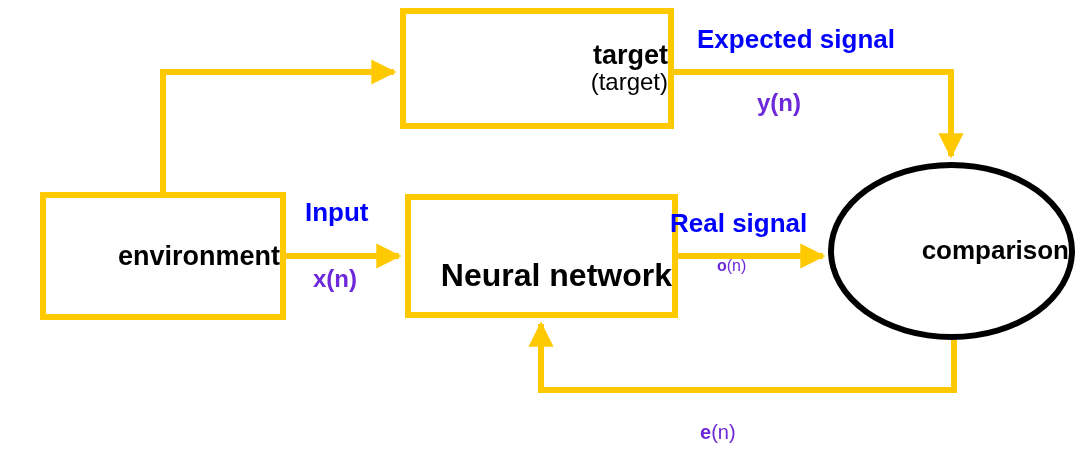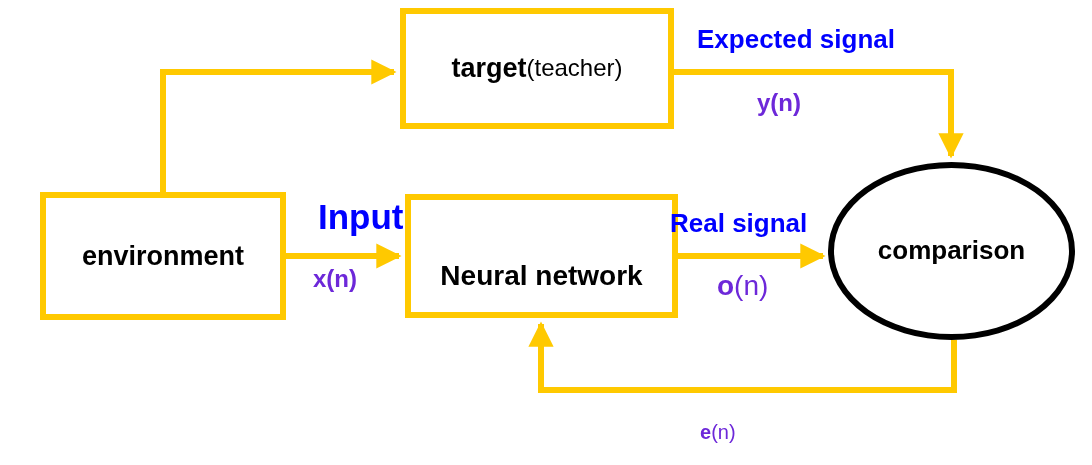--- a/index.html
+++ b/index.html
@@ -1,43 +1,43 @@
 <!DOCTYPE html>
 <html><head>
 <meta charset="utf-8">
 <style>
   html,body{margin:0;padding:0;background:#ffffff;}
   body{font-family:"Liberation Sans",sans-serif;}
   #stage{position:relative;width:1092px;height:465px;background:#ffffff;overflow:hidden;}
   #wires{position:absolute;left:0;top:0;width:1092px;height:465px;}
-  .node{position:absolute;box-sizing:border-box;display:flex;flex-direction:row;
-        align-items:center;justify-content:center;background:#ffffff;}
+  .node{position:absolute;box-sizing:border-box;display:flex;flex-direction:column;
+        align-items:flex-end;justify-content:center;background:#ffffff;}
   .rect{border:6px solid #FFC900;}
   .node .ttl{font-weight:bold;color:#000000;line-height:1.04;}
   .node .sub{font-weight:normal;color:#000000;line-height:1.12;}
   #node-environment{left:40px;top:192px;width:246px;height:128px;}
   #node-environment .ttl{font-size:27px;}
   #node-target{left:400px;top:8px;width:274px;height:121px;}
   #node-target .ttl{font-size:27px;}
   #node-target .sub{font-size:24px;}
   #node-nn{left:405px;top:194px;width:273px;height:124px;}
-  #node-nn .ttl{font-size:28px;margin-top:40px;}
+  #node-nn .ttl{font-size:32px;margin-top:40px;}
   #node-comparison{left:828px;top:162px;width:247px;height:178px;
                    border:6px solid #000000;border-radius:50%;}
   #node-comparison .ttl{font-size:26px;}
   .lbl{position:absolute;white-space:nowrap;font-weight:bold;line-height:1;}
   .lbl-blue{color:#0000FF;}
   .lbl-red{color:#6d28d9;}
   .lbl-red .nrm{font-weight:normal;}
   #lbl-expected-output{left:697px;top:26px;font-size:26px;}
   #lbl-yn{left:757px;top:91px;font-size:24px;}
-  #lbl-input{left:318px;top:199px;font-size:35px;}
+  #lbl-input{left:305px;top:199px;font-size:26px;}
   #lbl-xn{left:313px;top:267px;font-size:24px;text-align:right;}
   #lbl-real-output{left:670px;top:210px;font-size:26px;}
-  #lbl-on{left:717px;top:272px;font-size:28px;}
+  #lbl-on{left:717px;top:258px;font-size:16px;}
   #lbl-error-signal{left:642px;top:359px;font-size:26px;}
   #lbl-en{left:700px;top:422px;font-size:20px;}
 </style>
 </head>
 <body>
 
 <div id="stage">
 
   <svg id="wires" viewBox="0 0 1092 465" width="1092" height="465" aria-hidden="true">
     <defs>
@@ -56,21 +56,21 @@
 
     <path d="M 954 340 L 954 390 L 541 390 L 541 324" fill="none" stroke="#FFC900" stroke-width="6" marker-end="url(#ah)"></path>
   </svg>
 
   <div class="node rect" id="node-environment">
     <span class="ttl">environment</span>
   </div>
 
   <div class="node rect" id="node-target">
     <span class="ttl">target</span>
-    <span class="sub">(teacher)</span>
+    <span class="sub">(target)</span>
   </div>
 
   <div class="node rect" id="node-nn">
     <span class="ttl">Neural network</span>
   </div>
 
   <div class="node" id="node-comparison">
     <span class="ttl">comparison</span>
   </div>
 

